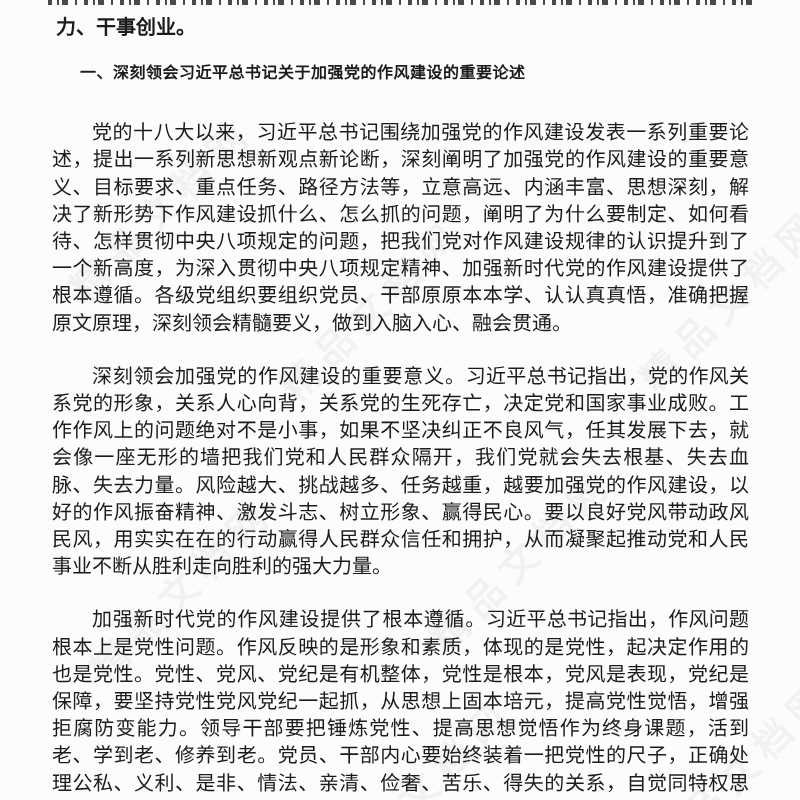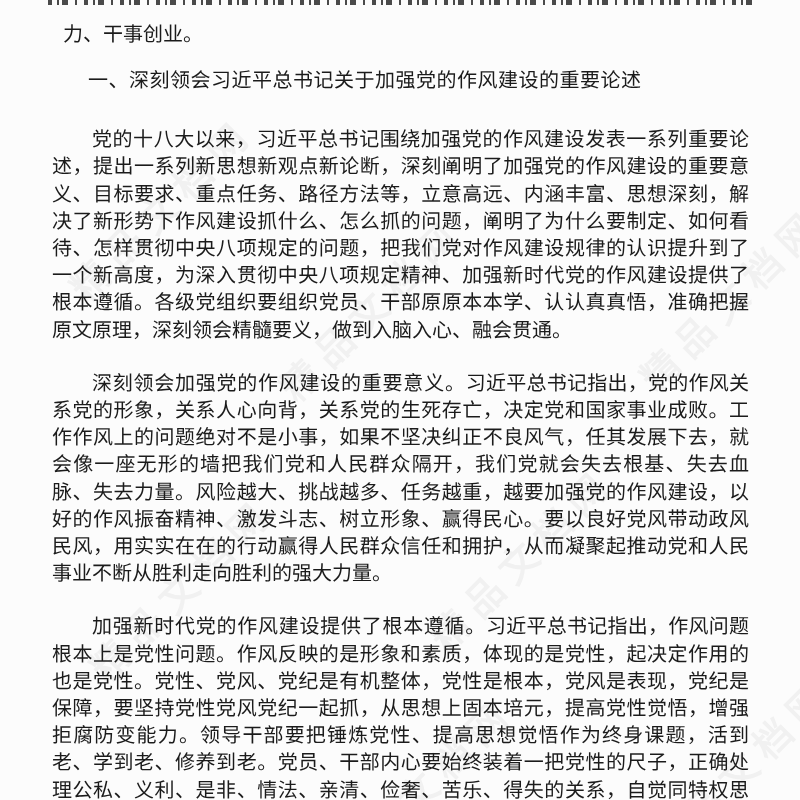--- a/index.html
+++ b/index.html
@@ -61,28 +61,29 @@
   }
   .content {
     position: relative;
     z-index: 1;
     padding: 6px 47px 0 48px;
     font-size: 20px;
     line-height: 27.2px;
     text-align: justify;
   }
   .cont-line {
-    margin: 15px;
+    margin: 8px;
     text-indent: 0;
+    font-weight: bold;
   }
   .heading {
     margin: 18px 0 32px 0;
-    font-size: 20px;
+    font-size: 16px;
     line-height: 28px;
-    font-weight: normal;
+    font-weight: bold;
     text-indent: 2em;
     text-align: left;
     letter-spacing: 0.5px;
   }
   .para {
     margin: 4px;
     text-indent: 2em;
   }
   .para + .para {
     margin-top: 26px;

